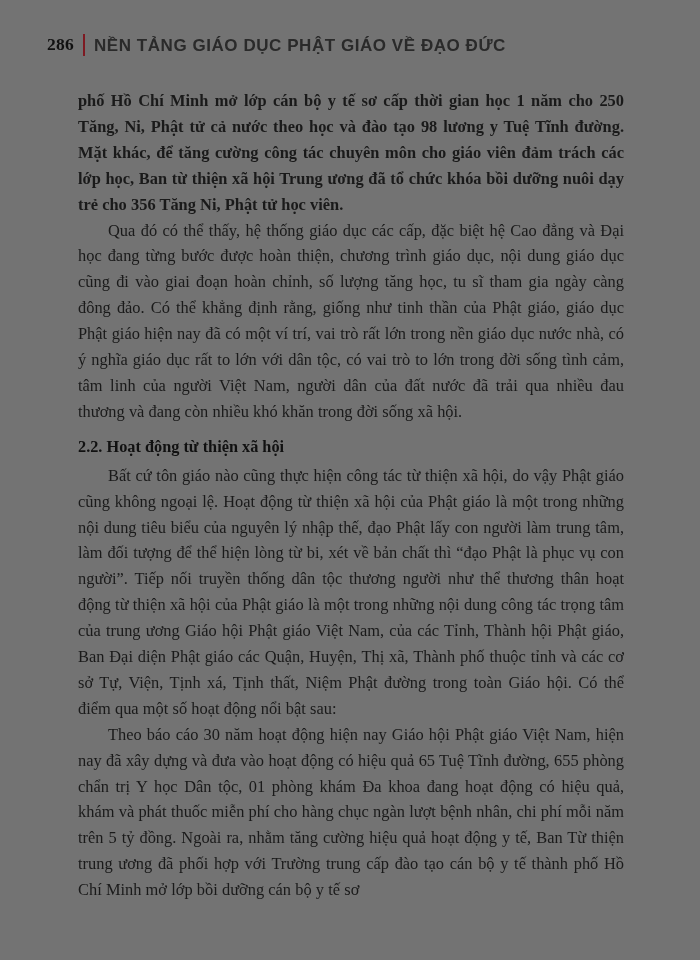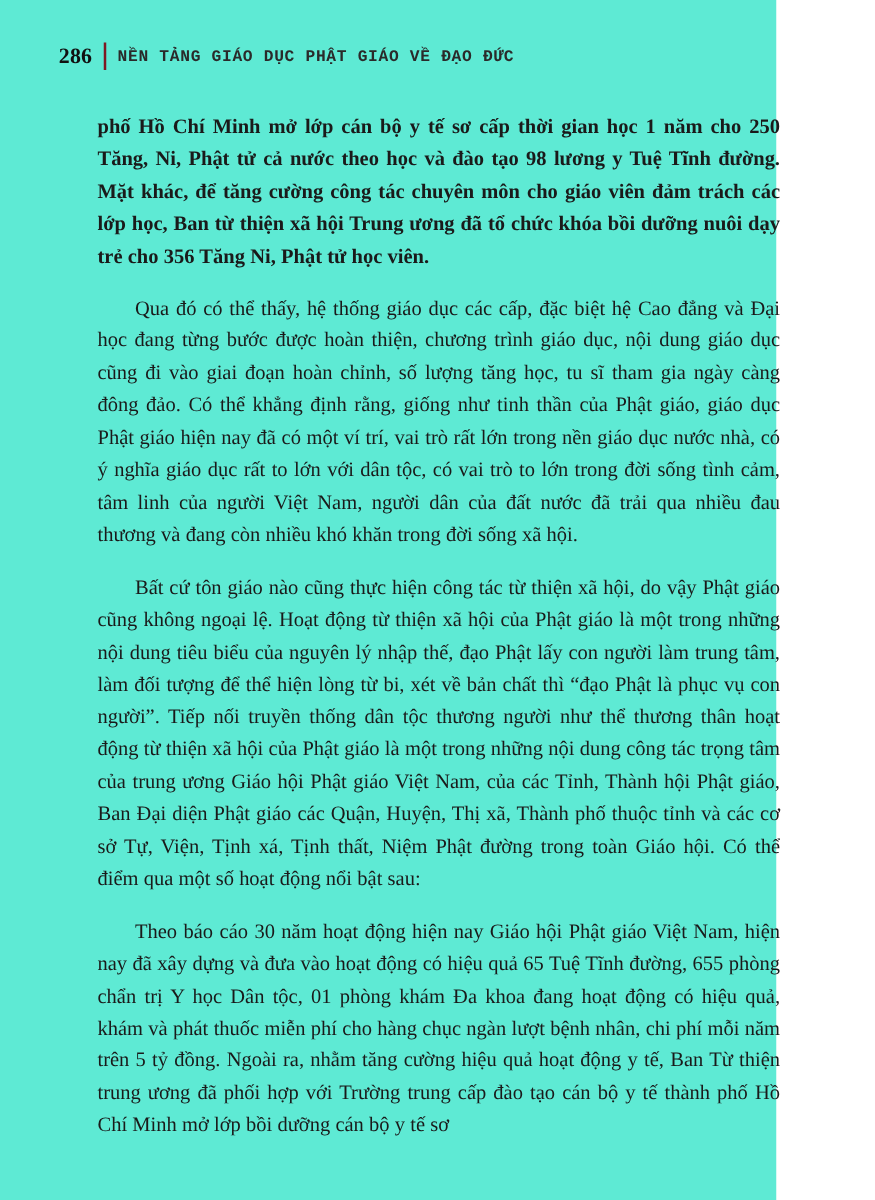--- a/index.html
+++ b/index.html
@@ -12,24 +12,24 @@
     width: 700px;
     height: 960px;
     overflow: hidden;
     font-family: "Liberation Serif", "DejaVu Serif", serif;
     color: #1a1a1a;
     -webkit-font-smoothing: antialiased;
   }
 
   .page {
     position: relative;
-    width: 621px;
+    width: 700px;
     height: 960px;
     box-sizing: border-box;
-    background: #5eead4;
+    background: #737373;
   }
 
   
   .running-head {
     position: absolute;
     left: 47px;
     top: 30px;
     width: 600px;
     height: 30px;
     display: flex;
@@ -44,22 +44,22 @@
     line-height: 1;
     padding-right: 9px;
   }
   .head-rule {
     width: 2.2px;
     height: 22px;
     background: #7e1a22;
     flex: 0 0 auto;
   }
   .head-title {
-    font-family: Liberation Mono, monospace;
-    font-size: 13px;
+    font-family: Liberation Sans, sans-serif;
+    font-size: 17px;
     font-weight: bold;
     color: #2a2a2a;
     letter-spacing: 0.55px;
     padding-left: 9px;
     white-space: nowrap;
     line-height: 1;
   }
 
   
   .textblock {
@@ -77,21 +77,21 @@
     text-justify: inter-word;
     text-indent: 30px;
     hyphens: none;
     word-spacing: 0.1px;
   }
   p.body-par.no-indent {
     text-indent: 0;
     font-weight: bold;
   }
   p.body-par + p.body-par {
-    margin-top: 16px;
+    margin-top: 0;
   }
 
   h2.section-heading {
     margin: 9px 0 3px 0;
     font-size: 16.3px;
     line-height: 25.9px;
     font-weight: bold;
     text-align: left;
     color: #111111;
   }
@@ -109,20 +109,21 @@
     <span class="head-rule" style="background: rgb(126, 26, 34);"></span>
     <span class="head-title">NỀN TẢNG GIÁO DỤC PHẬT GIÁO VỀ ĐẠO ĐỨC</span>
   </div>
 
   <div class="textblock">
 
     <p class="body-par no-indent">phố Hồ Chí Minh mở lớp cán bộ y tế sơ cấp thời gian học 1 năm cho 250 Tăng, Ni, Phật tử cả nước theo học và đào tạo 98 lương y Tuệ Tĩnh đường. Mặt khác, để tăng cường công tác chuyên môn cho giáo viên đảm trách các lớp học, Ban từ thiện xã hội Trung ương đã tổ chức khóa bồi dưỡng nuôi dạy trẻ cho 356 Tăng Ni, Phật tử học viên.</p>
 
     <p class="body-par">Qua đó có thể thấy, hệ thống giáo dục các cấp, đặc biệt hệ Cao đẳng và Đại học đang từng bước được hoàn thiện, chương trình giáo dục, nội dung giáo dục cũng đi vào giai  đoạn hoàn chỉnh, số lượng tăng học, tu sĩ tham gia ngày càng đông đảo. Có  thể khẳng định rằng, giống như tinh thần của Phật giáo, giáo dục Phật giáo hiện nay đã có một ví trí, vai trò rất lớn trong nền giáo dục nước nhà, có ý nghĩa giáo dục rất to lớn với dân tộc, có vai trò to lớn trong đời sống tình cảm, tâm linh của người Việt Nam, người dân của đất nước đã trải qua nhiều đau thương và đang còn nhiều khó khăn trong đời sống xã hội.</p>
 
+    <h2 class="section-heading">2.2. Hoạt động từ thiện xã hội</h2>
 
     <p class="body-par"><span>Bất cứ tôn giáo nào cũng thực hiện công tác từ thiện xã hội, do vậy Phật giáo cũng không ngoại lệ. Hoạt động từ thiện xã hội của Phật giáo là một trong những nội dung tiêu biểu của nguyên lý nhập thế, đạo Phật lấy con người làm trung tâm, làm đối tượng để thể hiện lòng từ bi, xét về bản chất thì “đạo Phật là phục vụ con người”. Tiếp nối truyền thống dân tộc </span><span class="ital">thương người như thể thương thân</span><span> hoạt động từ thiện xã hội của Phật giáo là một trong những nội dung công tác trọng tâm của trung ương Giáo hội Phật giáo Việt Nam, của các Tỉnh, Thành hội Phật giáo, Ban Đại diện Phật giáo các Quận, Huyện, Thị xã, Thành phố thuộc tỉnh và các cơ sở Tự, Viện, Tịnh xá, Tịnh thất, Niệm Phật đường trong toàn Giáo hội. Có thể điểm qua một số hoạt động nổi bật sau:</span></p>
 
     <p class="body-par">Theo báo cáo 30 năm hoạt động hiện nay Giáo hội Phật giáo Việt Nam, hiện nay đã xây dựng và đưa vào hoạt động có hiệu quả 65 Tuệ Tĩnh đường, 655 phòng chẩn trị Y học Dân tộc, 01 phòng khám Đa khoa đang hoạt động có hiệu quả, khám và phát thuốc miễn phí cho hàng chục ngàn lượt bệnh nhân, chi phí mỗi năm trên 5 tỷ đồng. Ngoài ra, nhằm tăng cường hiệu quả hoạt động y tế, Ban Từ thiện trung ương đã phối hợp với Trường trung cấp đào tạo cán bộ y tế thành phố Hồ Chí Minh mở lớp bồi dưỡng cán bộ y tế sơ</p>
 
   </div>
 
 </div>
 
 </body></html>

